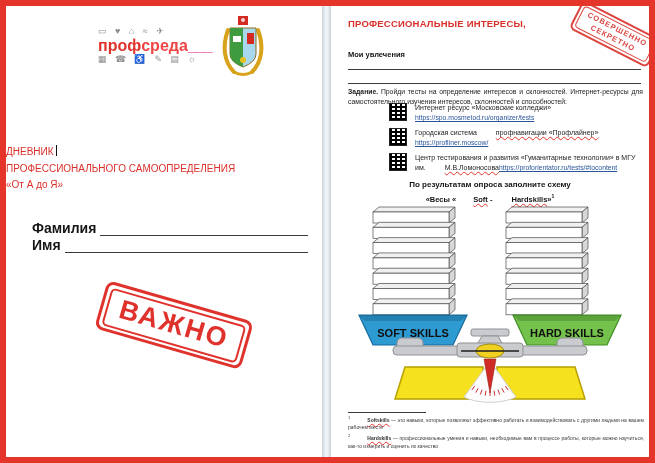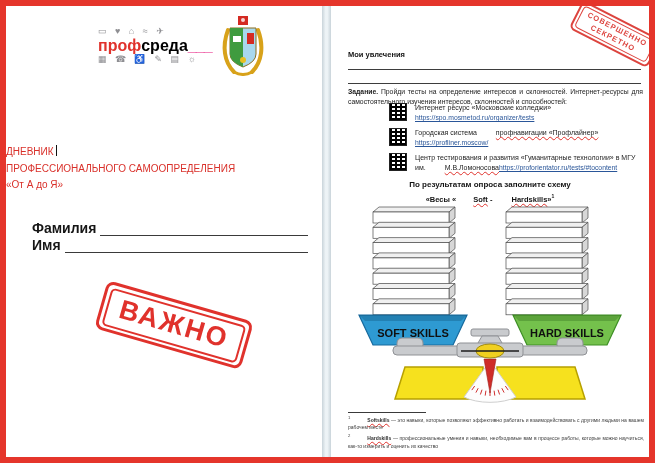--- a/index.html
+++ b/index.html
@@ -10,21 +10,21 @@
   .page-left{width:316px;}
   .page-divider{width:9px;height:100%;background:linear-gradient(90deg,#c9d4da,#edf3f6 40%,#edf3f6 60%,#c9d4da);}
   .page-right{width:318px;}
 
   
   .logo-wrap{position:absolute;left:92px;top:10px;display:flex;align-items:center;gap:8px;}
   .logo-text-block{text-align:left;line-height:1.1;}
   .logo-icons{font-size:9px;letter-spacing:3px;color:#8e8e92;white-space:nowrap;}
   .brand-line{font-size:16px;font-weight:bold;white-space:nowrap;}
   .brand-prefix{color:#e0322c;margin-top:24px;}
-  .brand-suffix{color:#000000;}
+  .brand-suffix{color:#ef4444;}
   .brand-underscore{color:#ec4899;letter-spacing:-1px;text-align:right;}
   .emblem-svg{display:block;}
   .doc-title{position:absolute;left:0;top:138px;width:100%;text-align:left;color:#d9302a;font-weight:normal;font-size:10px;line-height:1.65;}
   .cursor-bar{display:inline-block;width:1.5px;height:11px;background:#111;margin-left:2px;vertical-align:-1px;}
   .field-row{position:absolute;left:26px;width:276px;display:flex;align-items:flex-end;gap:4px;}
   .field-row.f1{top:214px;}
   .field-row.f2{top:231px;}
   .field-label{font-size:14px;font-weight:bold;color:#161616;white-space:nowrap;}
   .field-line{flex:1;border-bottom:1.2px solid #3a3a3a;height:10px;}
   .stamp-vazhno{position:absolute;left:92px;top:294px;transform:rotate(16deg);border:3px solid #e0322c;border-radius:8px;padding:2.5px;background:rgba(255,255,255,.0);}
@@ -107,20 +107,21 @@
     <div class="stamp-vazhno">
       <div class="stamp-vazhno-inner">ВАЖНО</div>
     </div>
   </div>
 
   <div class="page-divider"></div>
 
   <div class="page page-right">
 
     <div class="rp-header">
+      <div>ПРОФЕССИОНАЛЬНЫЕ ИНТЕРЕСЫ,</div>
     </div>
 
     <div class="stamp-secret">
       <div class="stamp-secret-inner">
         <div>СОВЕРШЕННО</div>
         <div>СЕКРЕТНО</div>
       </div>
     </div>
 
     <div class="hobbies-label">Мои увлечения</div>

